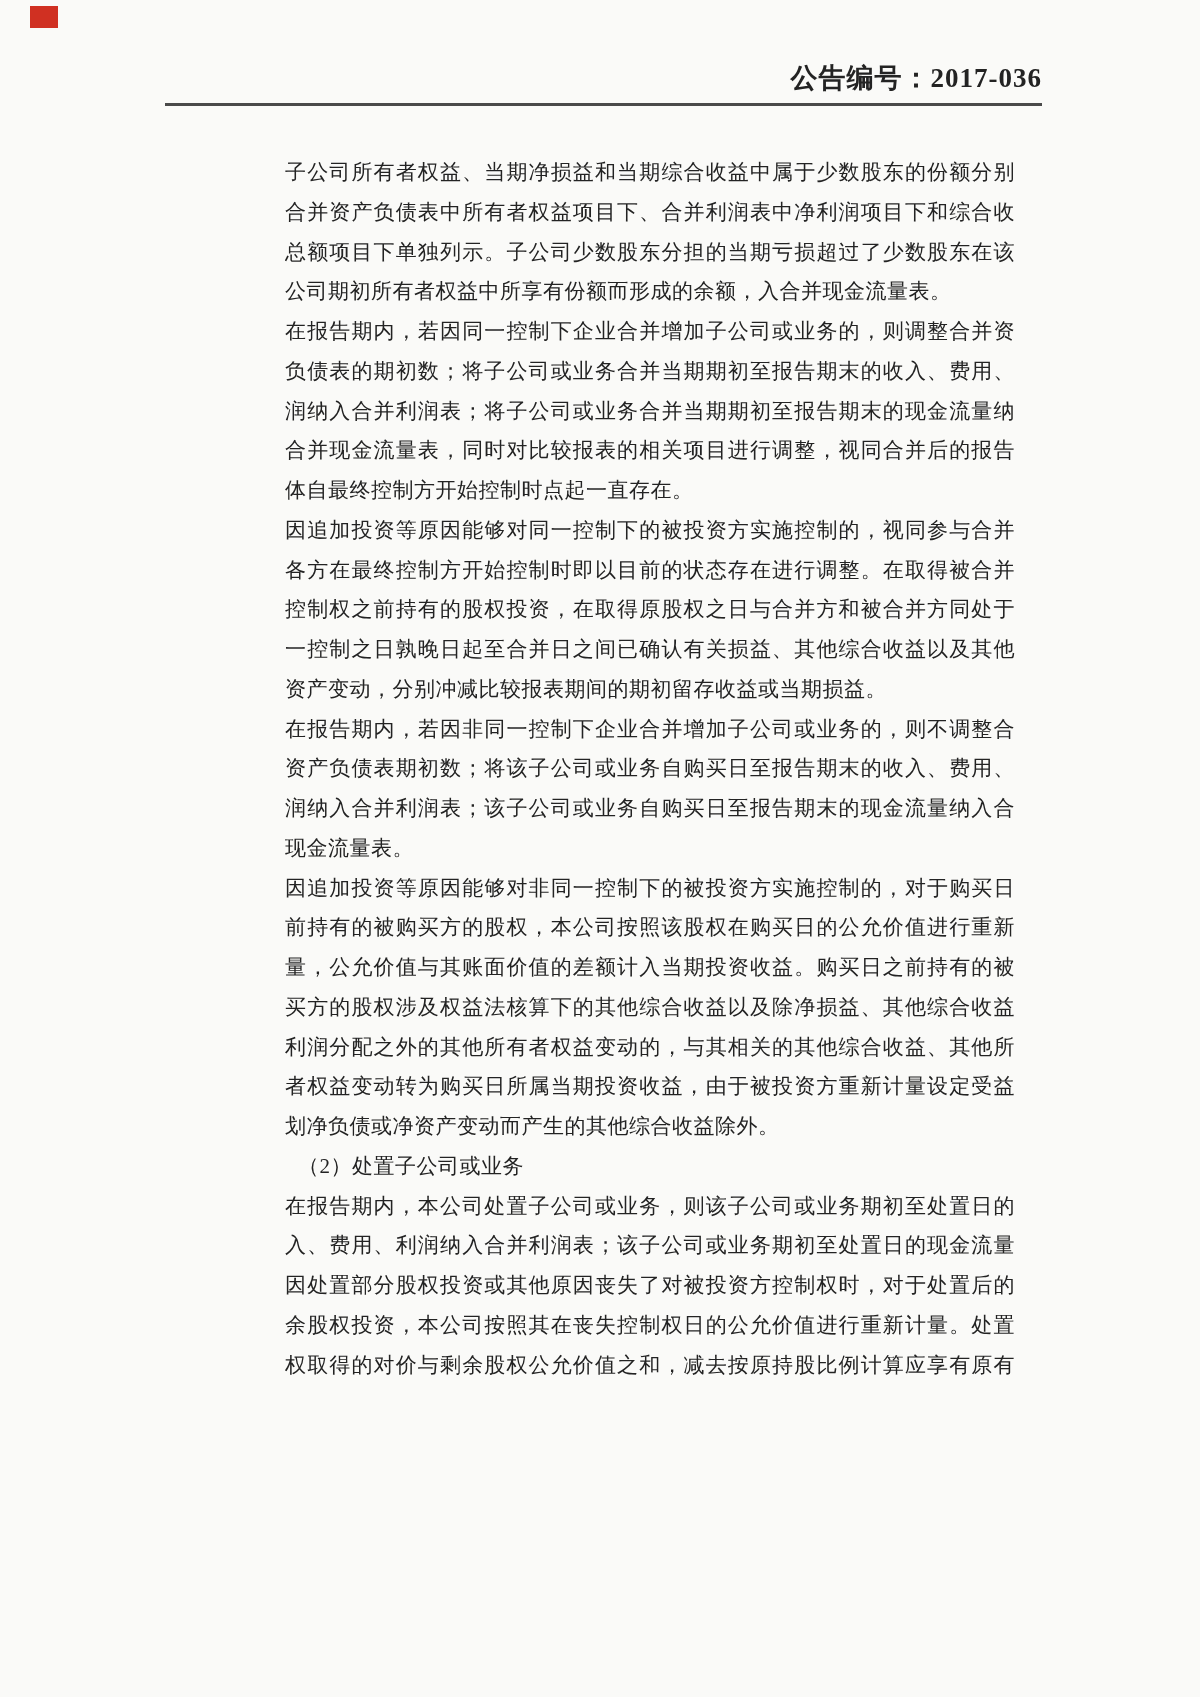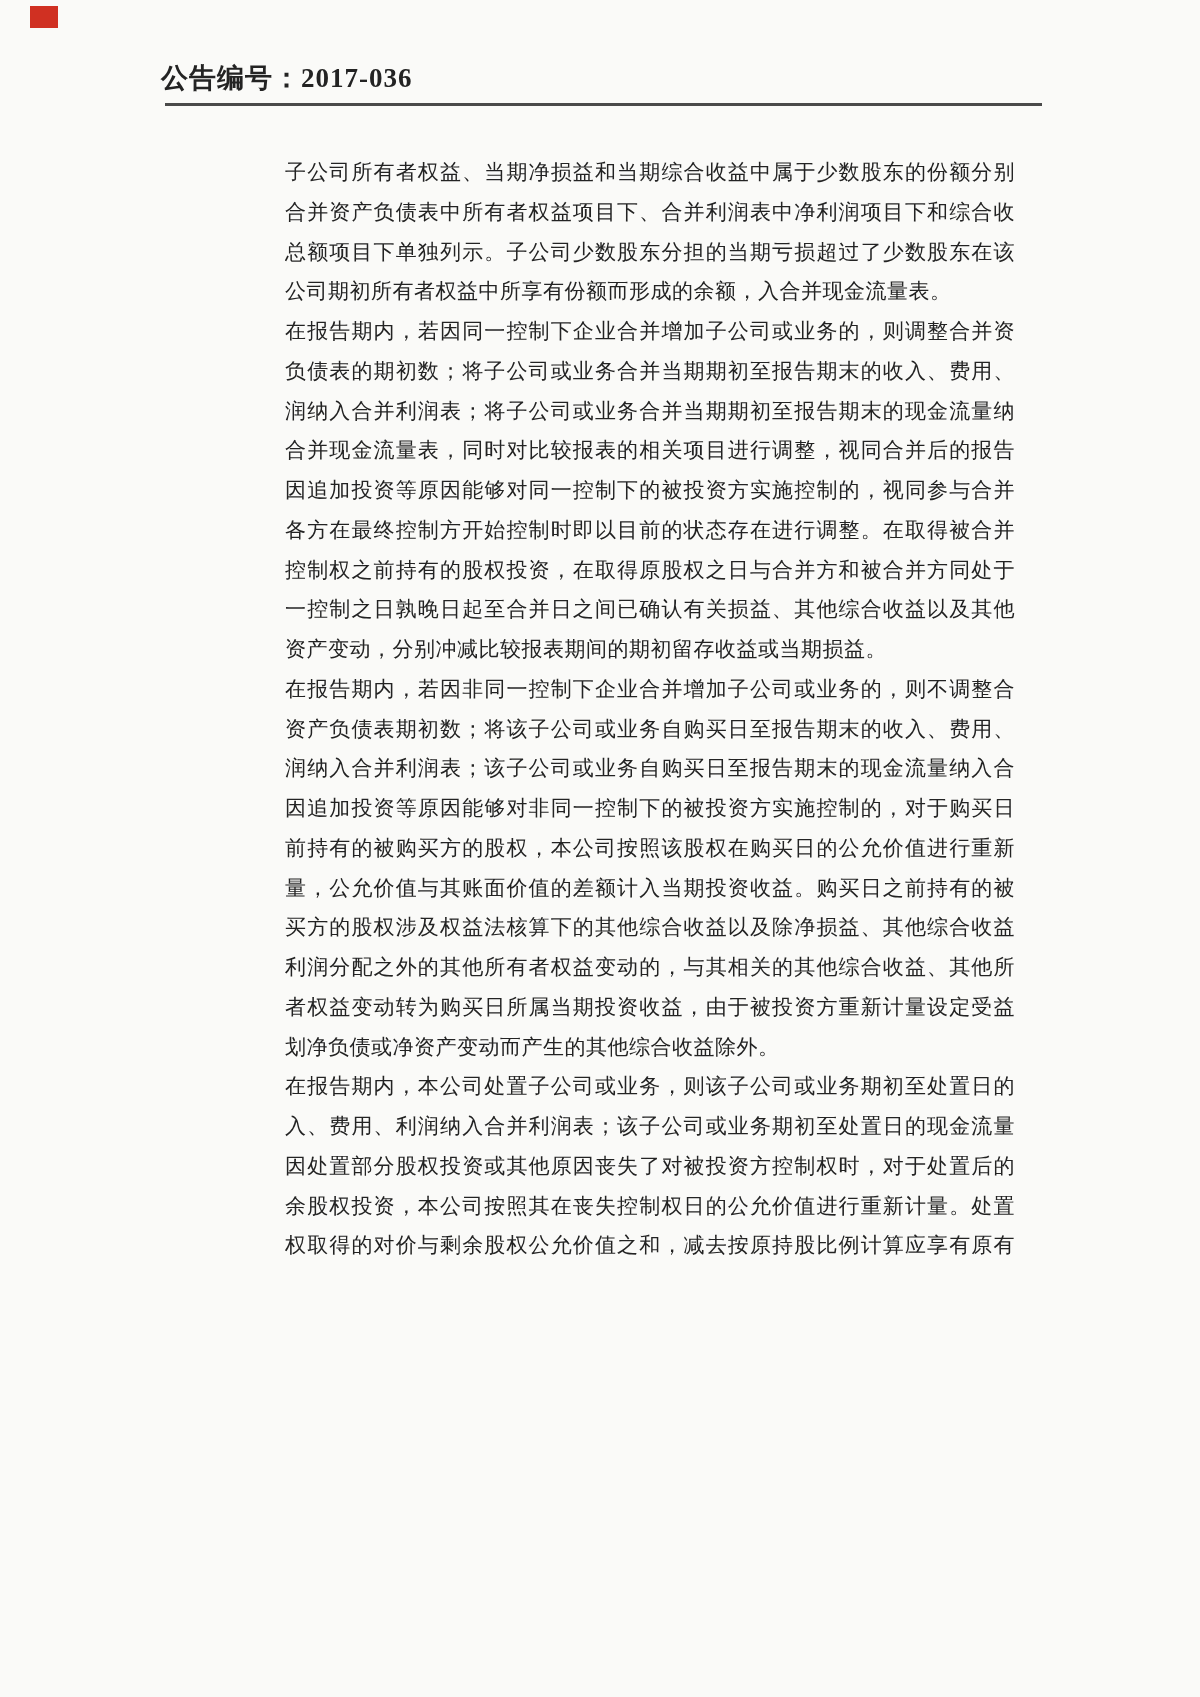--- a/index.html
+++ b/index.html
@@ -23,21 +23,21 @@
   }
   .corner-mark {
     position: absolute;
     left: 30px; top: 6px;
     width: 28px; height: 22px;
     background: var(--corner-mark, #d03022);
   }
   .header-row {
     position: absolute;
     top: 60px; left: 161px; right: 158px;
-    text-align: left;
+    text-align: right;
     font-size: 27px;
     font-weight: bold;
     letter-spacing: 1px;
     white-space: nowrap;
   }
   .header-divider {
     position: absolute;
     top: 103px; left: 165px;
     width: 877px; height: 3px;
     background: var(--divider, #4a4a4a);
@@ -76,34 +76,37 @@
   <div class="header-divider"></div>
   <div class="content" id="content">
       <div class="line justify">子公司所有者权益、当期净损益和当期综合收益中属于少数股东的份额分别在</div>
       <div class="line justify">合并资产负债表中所有者权益项目下、合并利润表中净利润项目下和综合收益</div>
       <div class="line justify">总额项目下单独列示。子公司少数股东分担的当期亏损超过了少数股东在该子</div>
       <div class="line">公司期初所有者权益中所享有份额而形成的余额，入合并现金流量表。</div>
       <div class="line justify">在报告期内，若因同一控制下企业合并增加子公司或业务的，则调整合并资产</div>
       <div class="line justify">负债表的期初数；将子公司或业务合并当期期初至报告期末的收入、费用、利</div>
       <div class="line justify">润纳入合并利润表；将子公司或业务合并当期期初至报告期末的现金流量纳入</div>
       <div class="line justify">合并现金流量表，同时对比较报表的相关项目进行调整，视同合并后的报告主</div>
+      <div class="line">体自最终控制方开始控制时点起一直存在。</div>
       <div class="line justify">因追加投资等原因能够对同一控制下的被投资方实施控制的，视同参与合并的</div>
       <div class="line justify">各方在最终控制方开始控制时即以目前的状态存在进行调整。在取得被合并方</div>
       <div class="line justify">控制权之前持有的股权投资，在取得原股权之日与合并方和被合并方同处于同</div>
       <div class="line justify">一控制之日孰晚日起至合并日之间已确认有关损益、其他综合收益以及其他净</div>
       <div class="line">资产变动，分别冲减比较报表期间的期初留存收益或当期损益。</div>
       <div class="line justify">在报告期内，若因非同一控制下企业合并增加子公司或业务的，则不调整合并</div>
       <div class="line justify">资产负债表期初数；将该子公司或业务自购买日至报告期末的收入、费用、利</div>
       <div class="line justify">润纳入合并利润表；该子公司或业务自购买日至报告期末的现金流量纳入合并</div>
+      <div class="line">现金流量表。</div>
       <div class="line justify">因追加投资等原因能够对非同一控制下的被投资方实施控制的，对于购买日之</div>
       <div class="line justify">前持有的被购买方的股权，本公司按照该股权在购买日的公允价值进行重新计</div>
       <div class="line justify">量，公允价值与其账面价值的差额计入当期投资收益。购买日之前持有的被购</div>
       <div class="line justify">买方的股权涉及权益法核算下的其他综合收益以及除净损益、其他综合收益和</div>
       <div class="line justify">利润分配之外的其他所有者权益变动的，与其相关的其他综合收益、其他所有</div>
       <div class="line justify">者权益变动转为购买日所属当期投资收益，由于被投资方重新计量设定受益计</div>
       <div class="line">划净负债或净资产变动而产生的其他综合收益除外。</div>
+      <div class="line indent">（2）处置子公司或业务</div>
       <div class="line justify">在报告期内，本公司处置子公司或业务，则该子公司或业务期初至处置日的收</div>
       <div class="line justify">入、费用、利润纳入合并利润表；该子公司或业务期初至处置日的现金流量纳</div>
       <div class="line justify">因处置部分股权投资或其他原因丧失了对被投资方控制权时，对于处置后的剩</div>
       <div class="line justify">余股权投资，本公司按照其在丧失控制权日的公允价值进行重新计量。处置股</div>
       <div class="line justify">权取得的对价与剩余股权公允价值之和，减去按原持股比例计算应享有原有子</div>
     </div>
 </div>
 
 </body></html>

